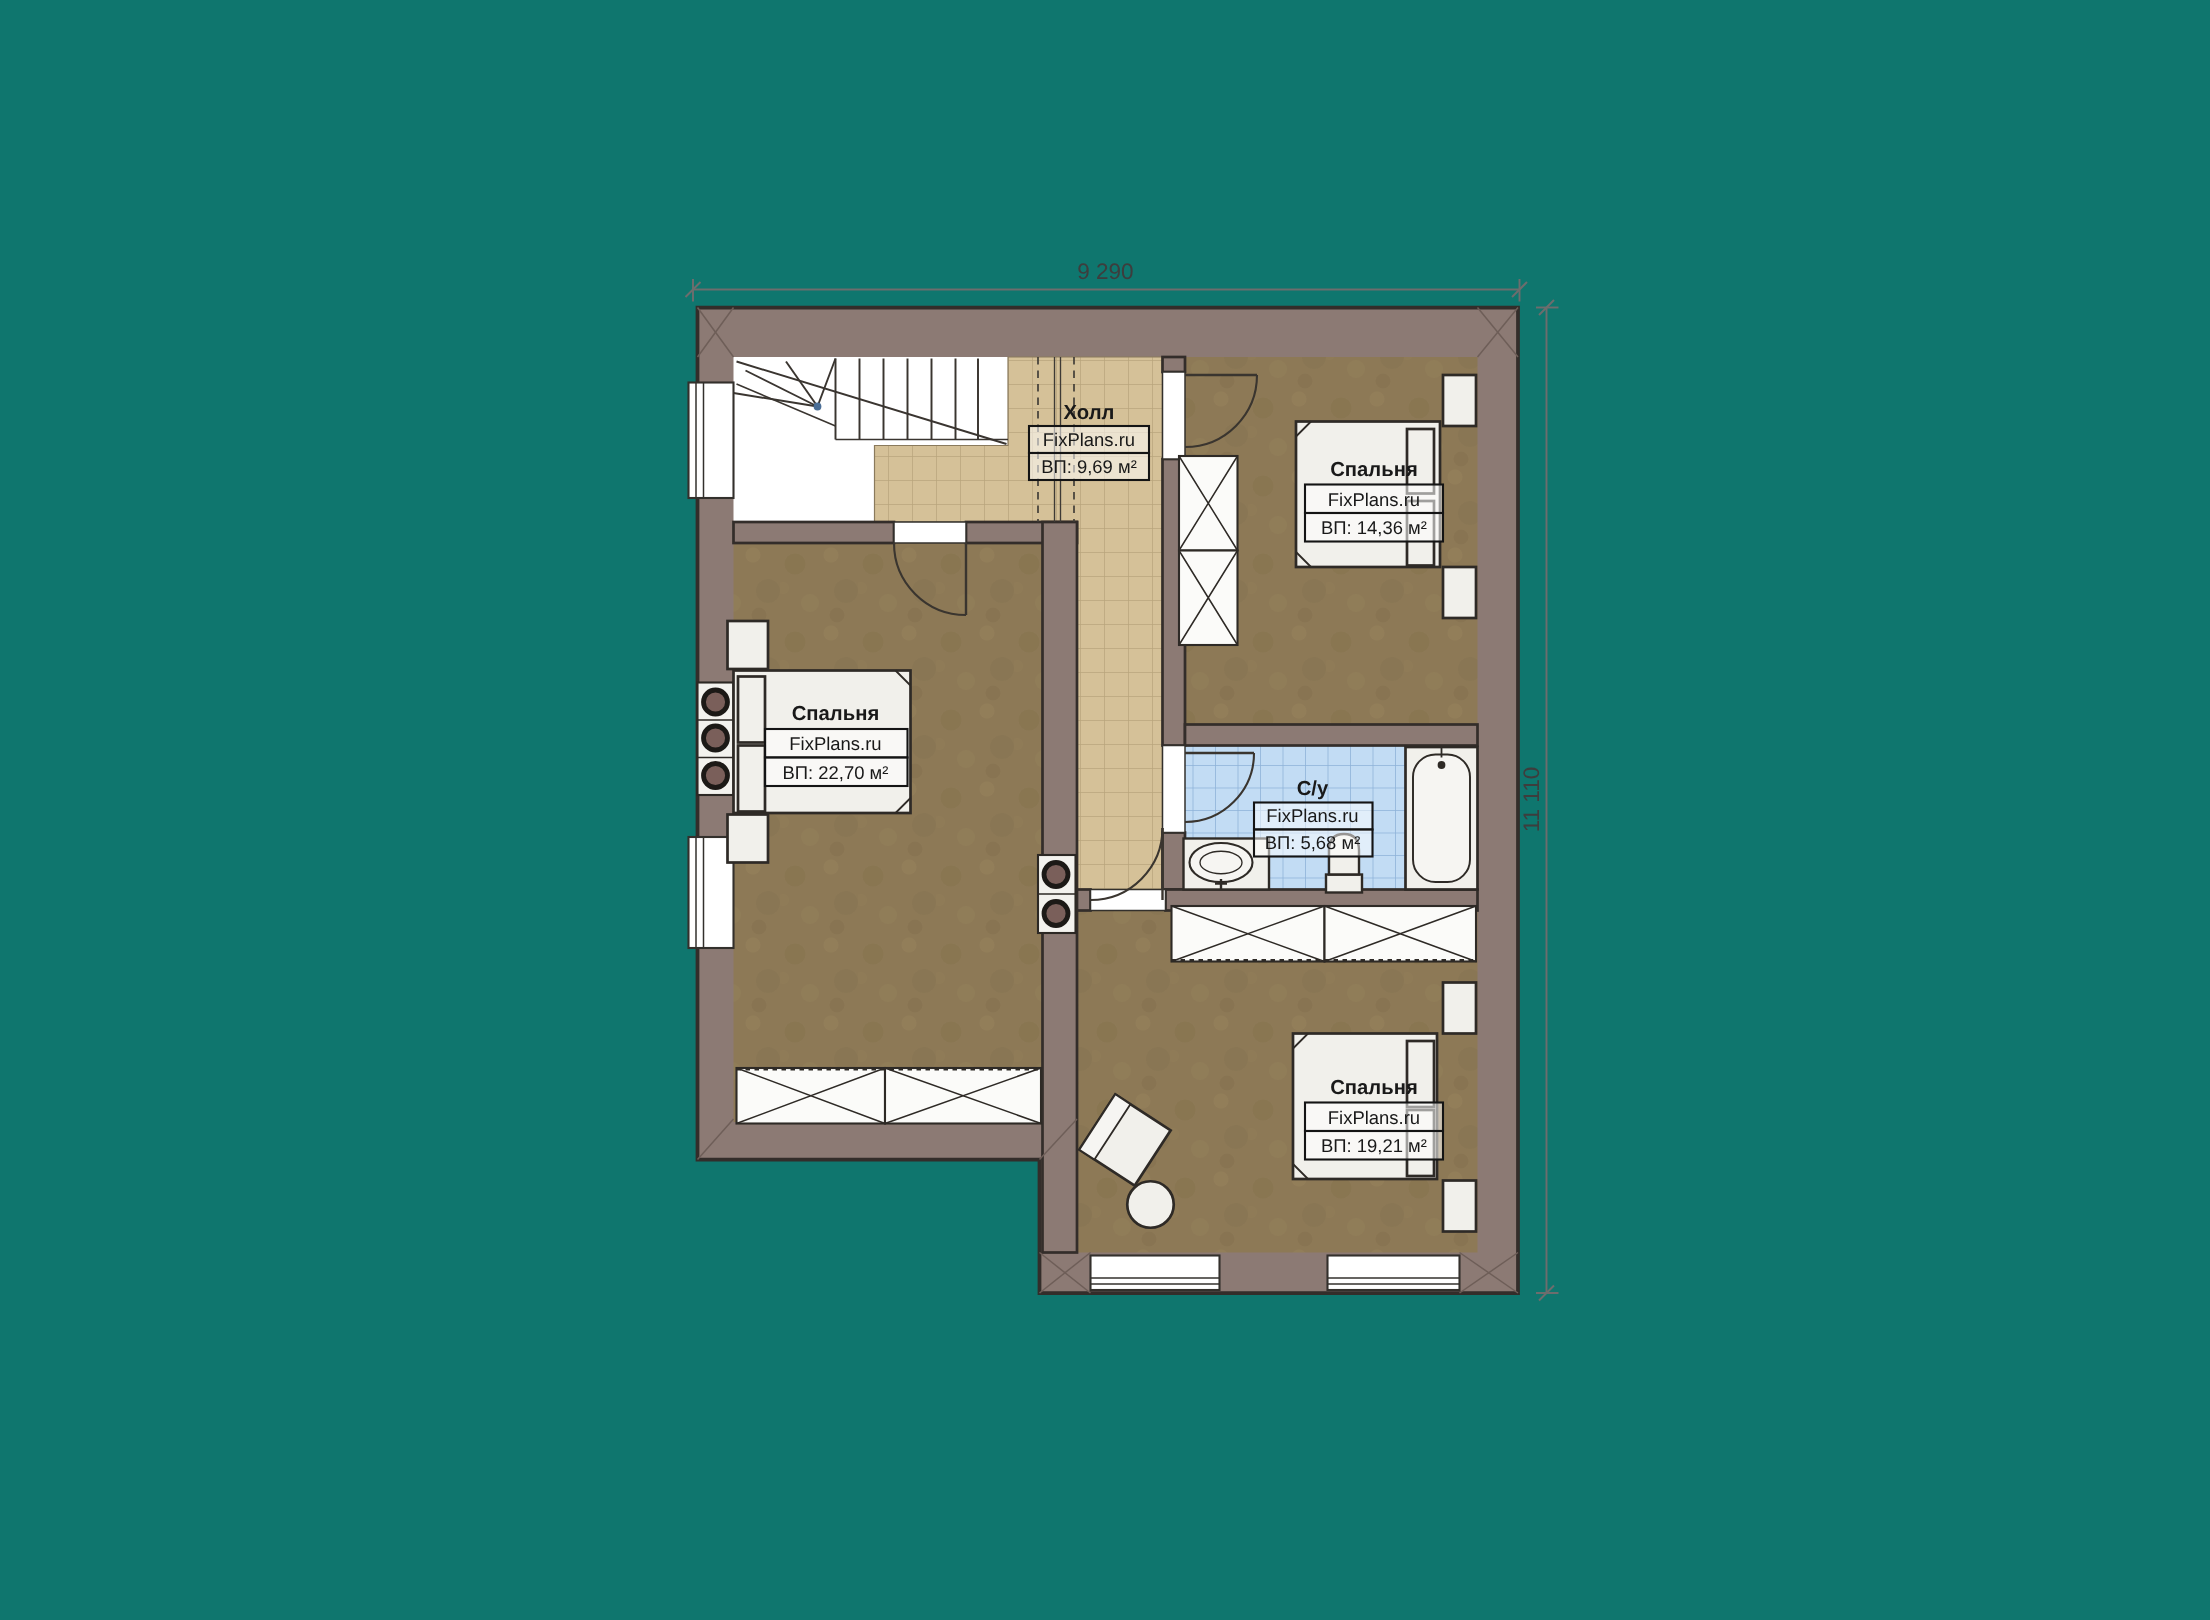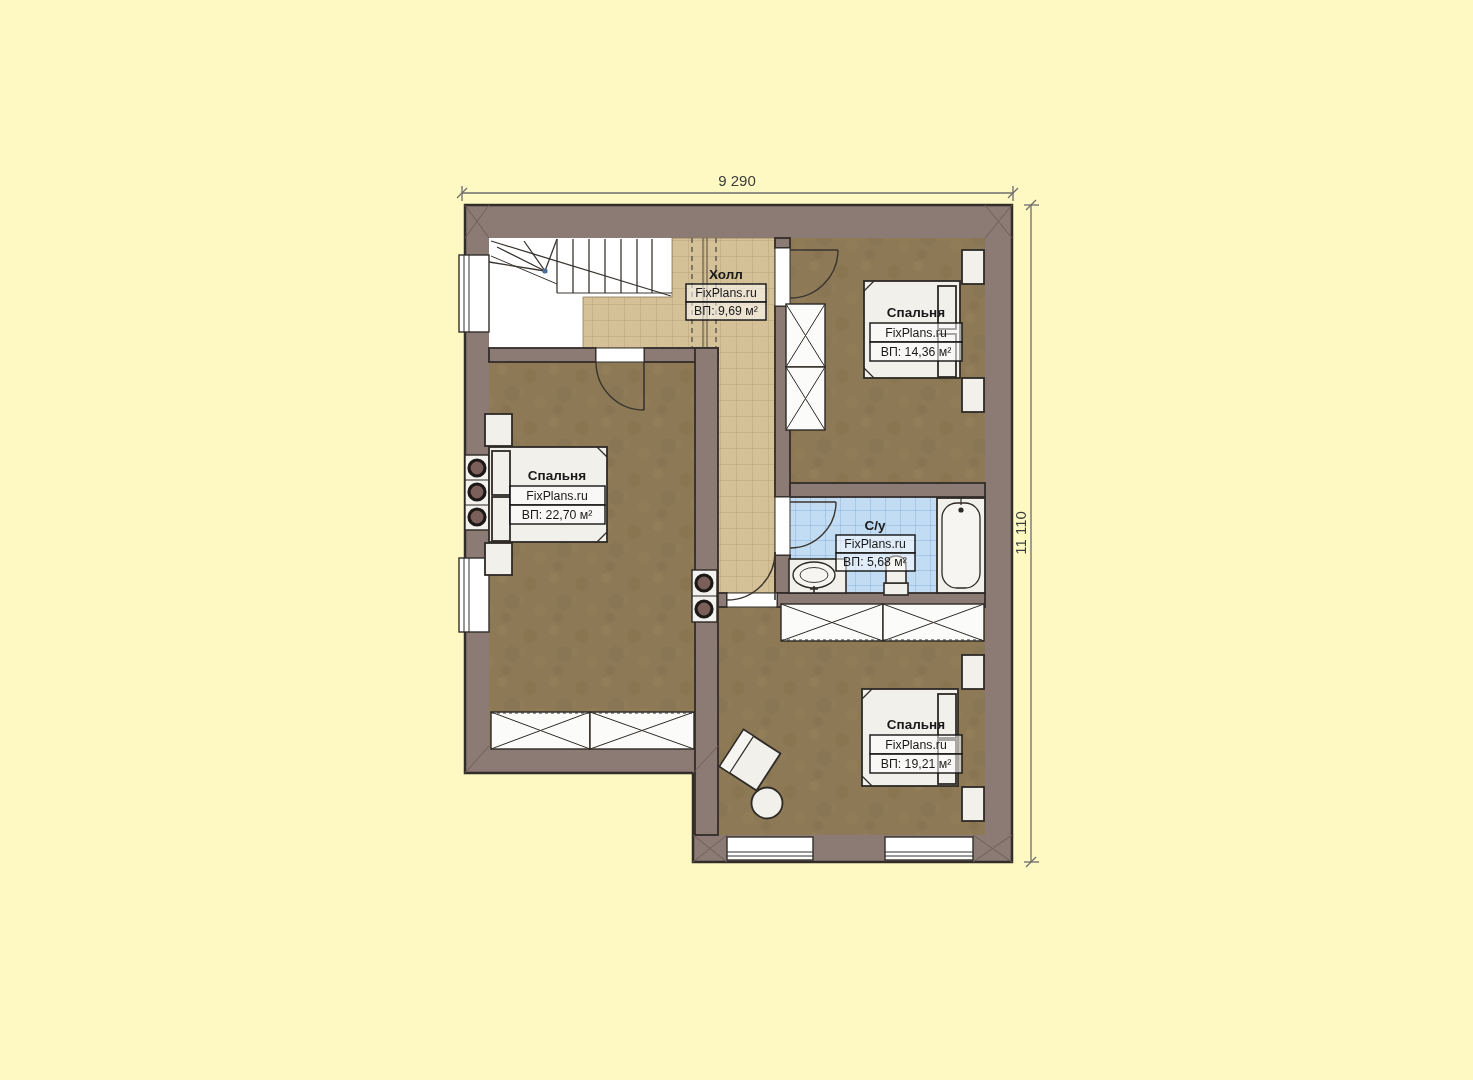--- a/index.html
+++ b/index.html
@@ -1,16 +1,16 @@
 <!DOCTYPE html>
 <html><head>
 <meta charset="utf-8">
 <style>
   html,body{margin:0;padding:0;background:#ffffff;}
-  .stage{position:relative;width:1473px;height:1080px;background:#fef9c3;overflow:hidden;
+  .stage{position:relative;width:1473px;height:1080px;background:#0f766e;overflow:hidden;
          font-family:"Liberation Sans", sans-serif;text-decoration:underline;}
   svg text{font-family:"Liberation Sans", sans-serif;fill:#191919;}
   .rname{font-size:13.5px;font-weight:bold;}
   .btext{font-size:12.3px;}
   .dim{font-size:15px;fill:#3d3d3d;}
 </style>
 </head>
 <body>
 
 <div class="stage">

